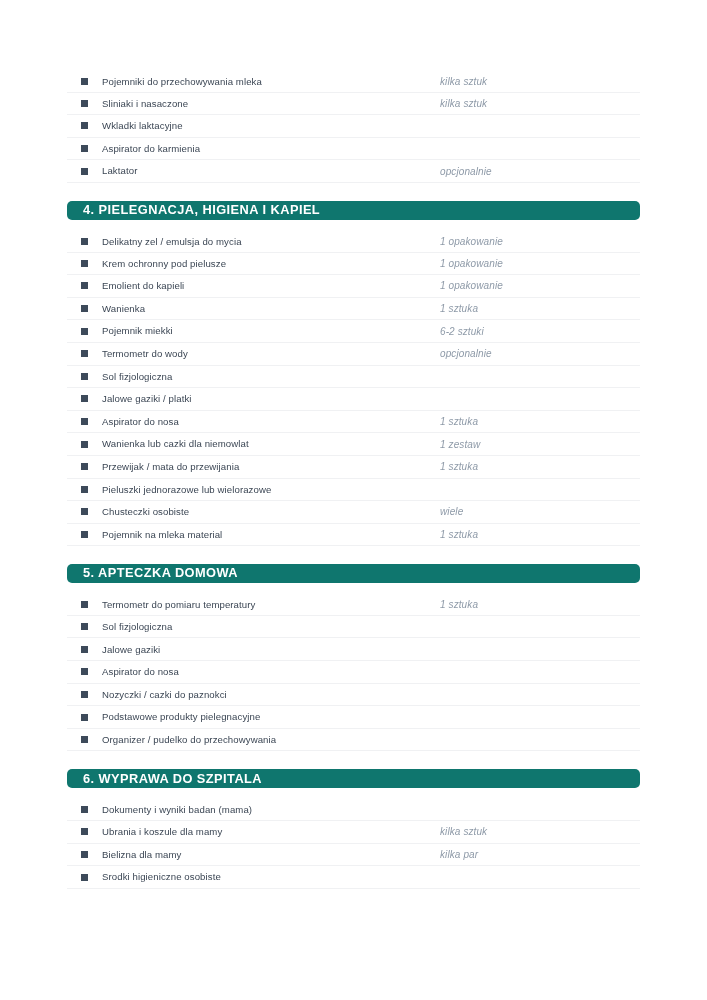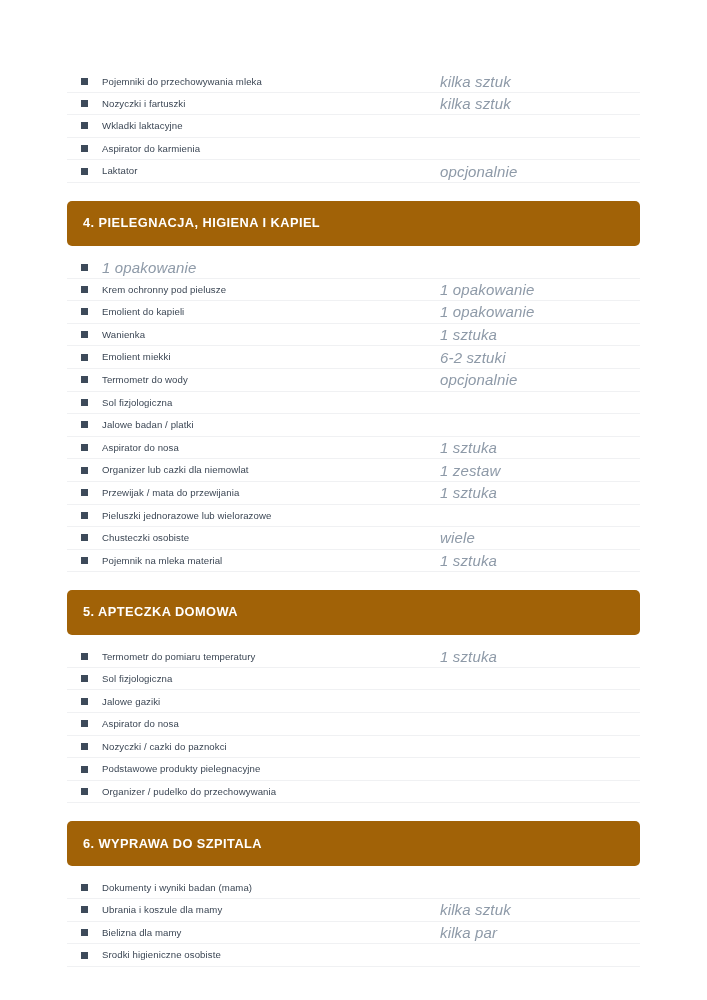--- a/index.html
+++ b/index.html
@@ -66,33 +66,33 @@
     font-size: 9.6px;
     line-height: 1.2;
     color: #3b4654;
     letter-spacing: 0.01em;
     white-space: nowrap;
     overflow: hidden;
     text-overflow: ellipsis;
   }
   .item-qty {
     flex: 1 1 auto;
-    font-size: 15px;
+    font-size: 10px;
     font-style: italic;
     color: #8e9aa8;
     letter-spacing: 0.01em;
     white-space: nowrap;
   }
 
   
   .section-header {
     margin-top: 18px;
     margin-bottom: 10px;
-    height: 45px;
-    background: #a16207;
+    height: 19px;
+    background: #0f766e;
     border-radius: 5px;
     display: flex;
     align-items: center;
     padding-left: 16px;
     box-sizing: border-box;
   }
   .section-header-title {
     color: #ffffff;
     font-size: 12.8px;
     font-weight: bold;
@@ -113,21 +113,21 @@
           <span class="bullet-cell">
             <span class="bullet-box"></span>
           </span>
           <span class="item-label">Pojemniki do przechowywania mleka</span>
           <span class="item-qty">kilka sztuk</span>
         </div>
         <div class="check-row">
           <span class="bullet-cell">
             <span class="bullet-box"></span>
           </span>
-          <span class="item-label">Nozyczki i fartuszki</span>
+          <span class="item-label">Sliniaki i nasaczone</span>
           <span class="item-qty">kilka sztuk</span>
         </div>
         <div class="check-row">
           <span class="bullet-cell">
             <span class="bullet-box"></span>
           </span>
           <span class="item-label">Wkladki laktacyjne</span>
           <span class="item-qty"></span>
         </div>
         <div class="check-row">
@@ -149,20 +149,21 @@
     <div id="sections-container">
         <div class="section-block">
           <div class="section-header">
             <span class="section-header-title">4. PIELEGNACJA, HIGIENA I KAPIEL</span>
           </div>
           <div class="section-body check-list">
             <div class="check-row">
               <span class="bullet-cell">
                 <span class="bullet-box"></span>
               </span>
+              <span class="item-label">Delikatny zel / emulsja do mycia</span>
               <span class="item-qty">1 opakowanie</span>
             </div>
             <div class="check-row">
               <span class="bullet-cell">
                 <span class="bullet-box"></span>
               </span>
               <span class="item-label">Krem ochronny pod pielusze</span>
               <span class="item-qty">1 opakowanie</span>
             </div>
             <div class="check-row">
@@ -176,56 +177,56 @@
               <span class="bullet-cell">
                 <span class="bullet-box"></span>
               </span>
               <span class="item-label">Wanienka</span>
               <span class="item-qty">1 sztuka</span>
             </div>
             <div class="check-row">
               <span class="bullet-cell">
                 <span class="bullet-box"></span>
               </span>
-              <span class="item-label">Emolient miekki</span>
+              <span class="item-label">Pojemnik miekki</span>
               <span class="item-qty">6-2 sztuki</span>
             </div>
             <div class="check-row">
               <span class="bullet-cell">
                 <span class="bullet-box"></span>
               </span>
               <span class="item-label">Termometr do wody</span>
               <span class="item-qty">opcjonalnie</span>
             </div>
             <div class="check-row">
               <span class="bullet-cell">
                 <span class="bullet-box"></span>
               </span>
               <span class="item-label">Sol fizjologiczna</span>
               <span class="item-qty"></span>
             </div>
             <div class="check-row">
               <span class="bullet-cell">
                 <span class="bullet-box"></span>
               </span>
-              <span class="item-label">Jalowe badan / platki</span>
+              <span class="item-label">Jalowe gaziki / platki</span>
               <span class="item-qty"></span>
             </div>
             <div class="check-row">
               <span class="bullet-cell">
                 <span class="bullet-box"></span>
               </span>
               <span class="item-label">Aspirator do nosa</span>
               <span class="item-qty">1 sztuka</span>
             </div>
             <div class="check-row">
               <span class="bullet-cell">
                 <span class="bullet-box"></span>
               </span>
-              <span class="item-label">Organizer lub cazki dla niemowlat</span>
+              <span class="item-label">Wanienka lub cazki dla niemowlat</span>
               <span class="item-qty">1 zestaw</span>
             </div>
             <div class="check-row">
               <span class="bullet-cell">
                 <span class="bullet-box"></span>
               </span>
               <span class="item-label">Przewijak / mata do przewijania</span>
               <span class="item-qty">1 sztuka</span>
             </div>
             <div class="check-row">

